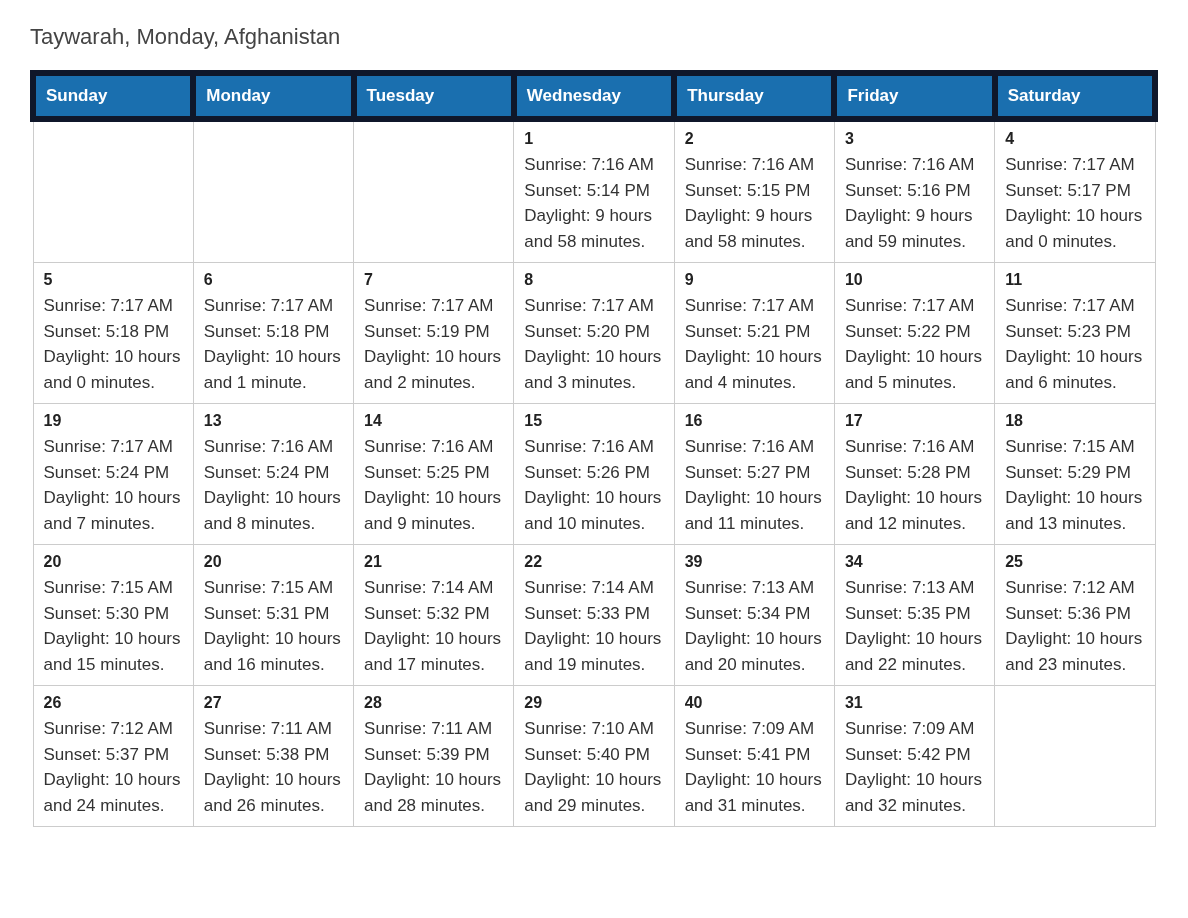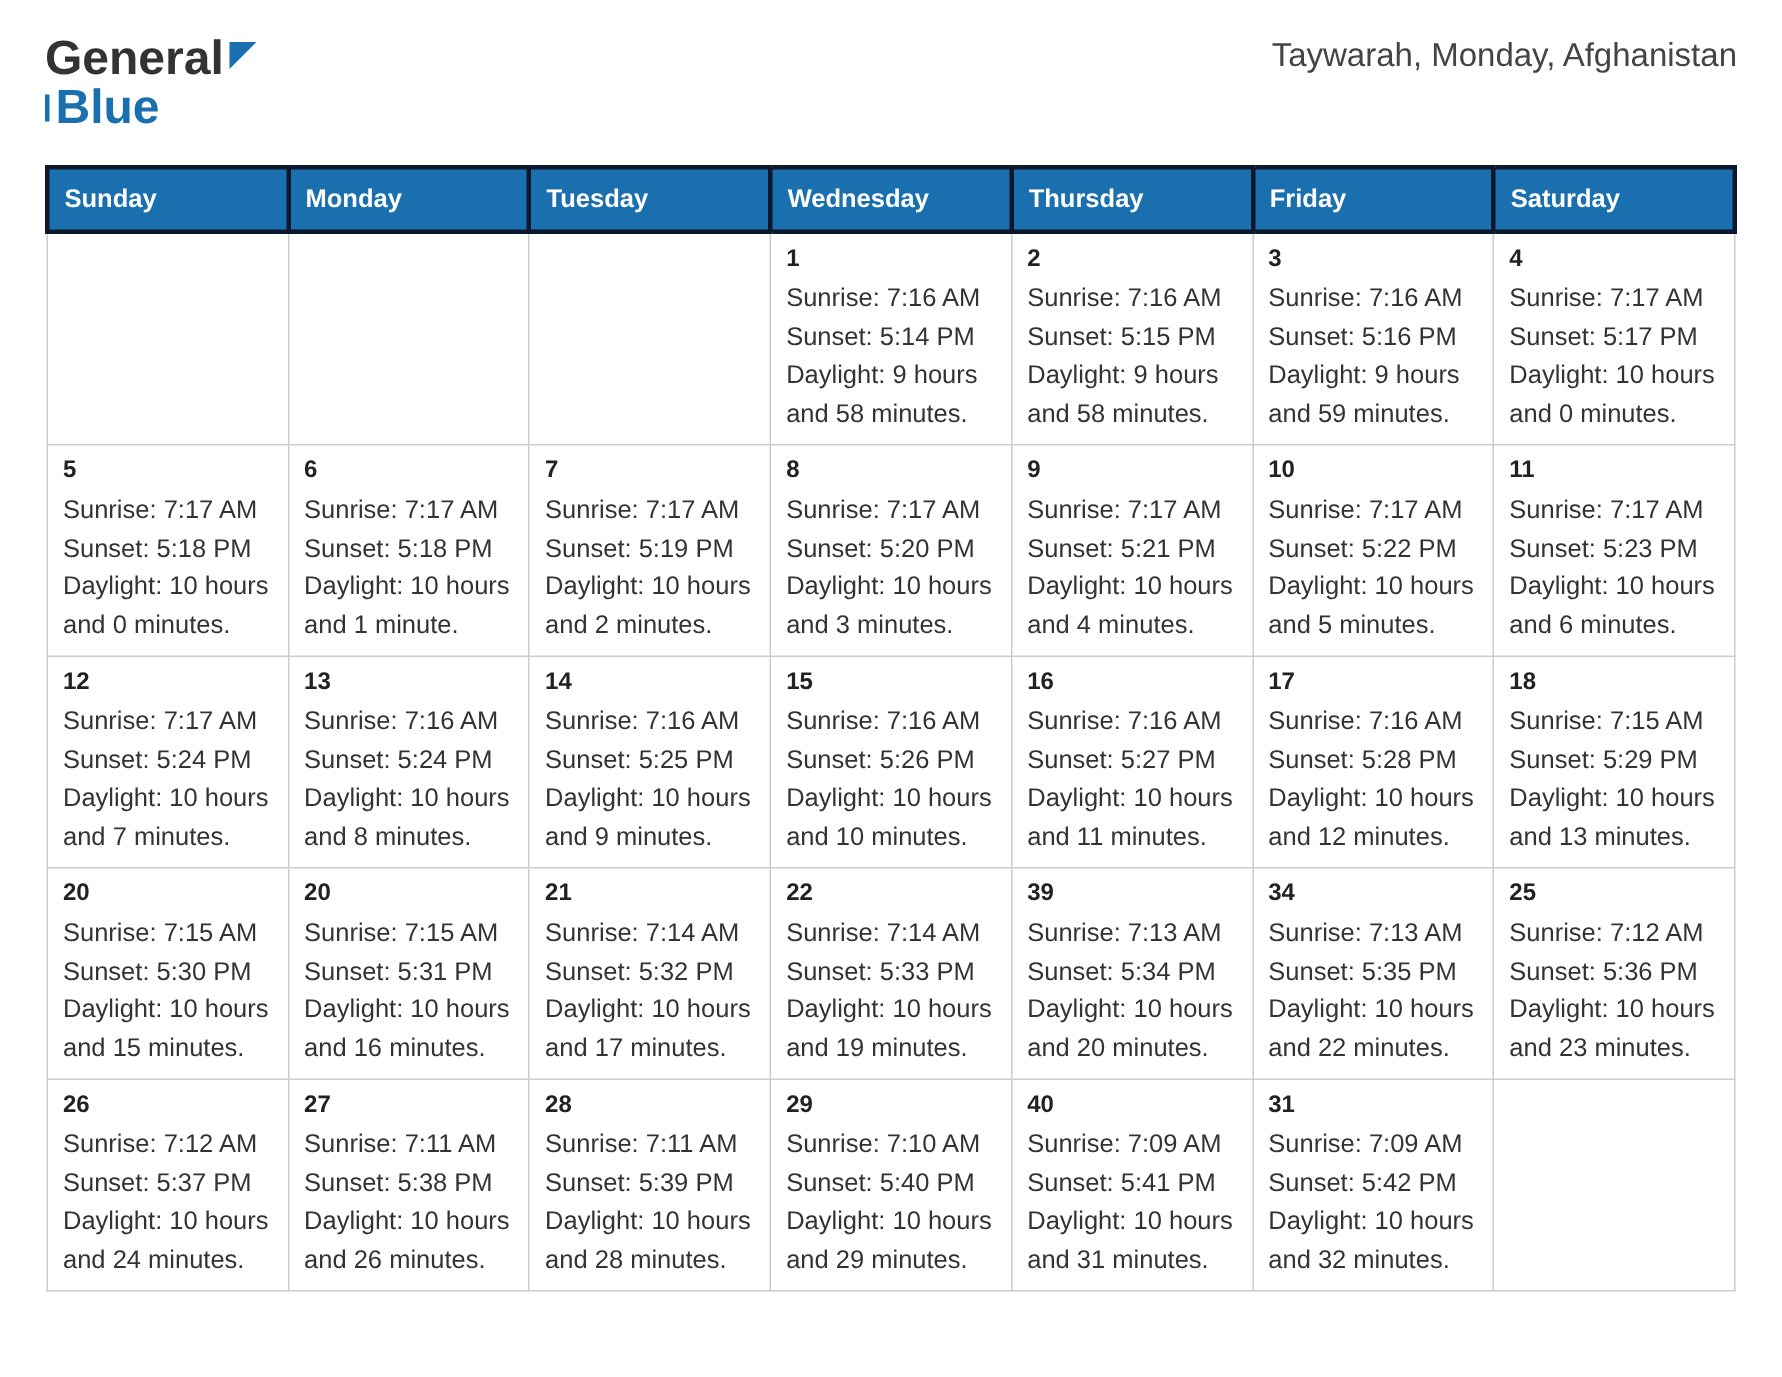--- a/index.html
+++ b/index.html
@@ -39,21 +39,21 @@
       border-collapse: collapse;
       border: 1px solid #1a6faf;
     }
     .calendar th {
       background-color: #1a6faf;
       color: #fff;
       font-size: 17px;
       font-weight: bold;
       padding: 10px 10px;
       text-align: left;
-      border: 3px solid #0f172a;
+      border: 6px solid #0f172a;
     }
     .calendar td {
       vertical-align: top;
       padding: 8px 10px;
       border: 1px solid #ccc;
       width: 14.28%;
       min-height: 90px;
       font-size: 13px;
       color: #333;
     }
@@ -70,32 +70,20 @@
       line-height: 1.5;
     }
     .empty-cell {
       background: #fff;
     }
   </style>
 </head>
 <body>
 
 <div class="header">
-  <div class="logo">
-    <div style="display:flex; align-items:center;">
-      <span style="font-size:32px; font-weight:bold; color:#333;">General</span>
-      <svg width="22" height="22" viewBox="0 0 22 22" style="margin-left:2px; margin-top:-4px;">
-        <polygon points="2,2 20,2 2,20" fill="#1a6faf"></polygon>
-      </svg>
-    </div>
-    <div style="display:flex; align-items:center; margin-top:-4px;">
-      <div style="width:3px; height:18px; background:#1a6faf; margin-right:0;"></div>
-      <span style="font-size:32px; font-weight:bold; color:#1a6faf; margin-left:4px;">Blue</span>
-    </div>
-  </div>
   <div class="title-section">
     <div class="location">Taywarah, Monday, Afghanistan</div>
   </div>
 </div>
 
 <table class="calendar">
   <thead>
     <tr>
     <th>Sunday</th>
         <th>Monday</th>
@@ -186,21 +174,21 @@
         <td>
           <span class="day-number">11</span>
           <div class="day-info" style="white-space: pre-line;">Sunrise: 7:17 AM
 Sunset: 5:23 PM
 Daylight: 10 hours
 and 6 minutes.</div>
         </td>
       </tr>
       <tr>
         <td>
-          <span class="day-number">12</span>
+          <span class="day-number">19</span>
           <div class="day-info" style="white-space: pre-line;">Sunrise: 7:17 AM
 Sunset: 5:24 PM
 Daylight: 10 hours
 and 7 minutes.</div>
         </td>
         <td>
           <span class="day-number">13</span>
           <div class="day-info" style="white-space: pre-line;">Sunrise: 7:16 AM
 Sunset: 5:24 PM
 Daylight: 10 hours

